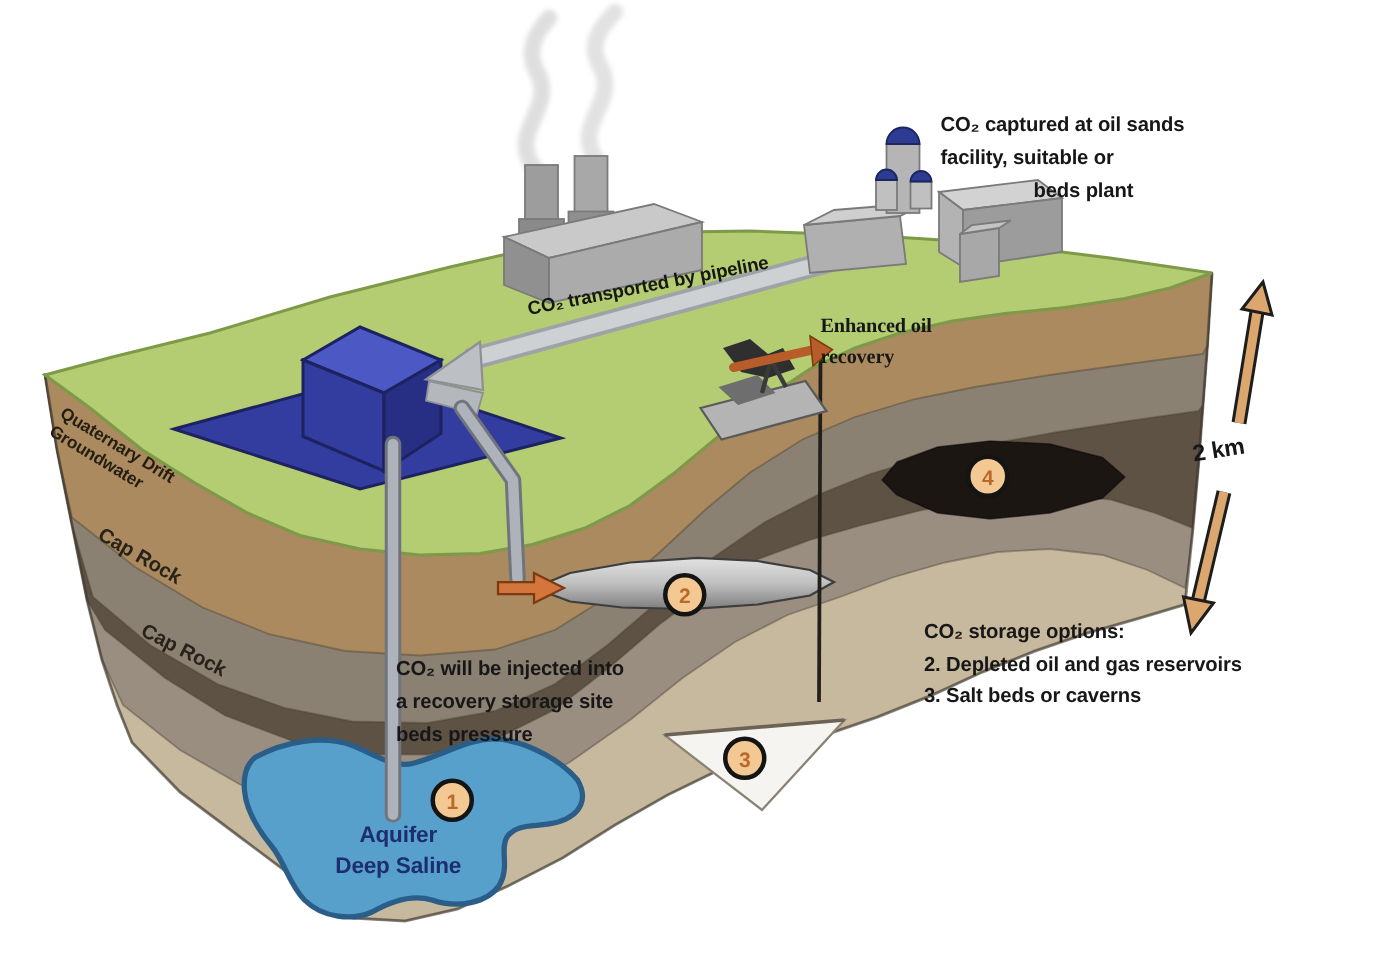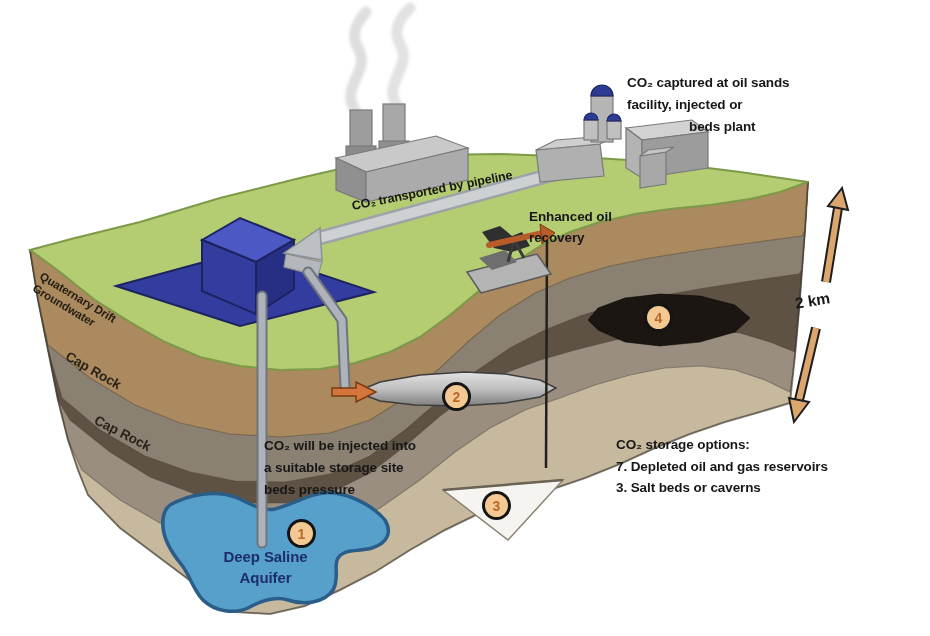--- a/index.html
+++ b/index.html
@@ -5,24 +5,24 @@
   html,body{margin:0;padding:0;background:#ffffff;}
   body{width:930px;height:636px;position:relative;overflow:hidden;
        font-family:"Liberation Sans", sans-serif;}
   .stage{position:absolute;left:0;top:0;width:930px;height:480px;padding-left:28px;}
   svg{position:absolute;left:0;top:0;}
   .lbl{position:absolute;font-weight:700;color:#171717;font-size:13.5px;line-height:21px;letter-spacing:-0.1px;white-space:nowrap;}
   .lbl .ln{display:block;}
   #lbl-captured{left:627px;top:72px;line-height:22px;}
   #lbl-captured .indent{padding-left:62px;}
   #lbl-pipeline{left:352px;top:196px;transform:rotate(-11deg);transform-origin:left center;font-size:12.5px;}
-  #lbl-enhanced{left:529px;top:206px;}
+  #lbl-enhanced{left:547px;top:206px;font-family:Liberation Serif, serif;}
   #lbl-injected{left:264px;top:417px;line-height:22px;margin-top:18px;}
   #lbl-storage{left:616px;top:410px;line-height:21.5px;}
-  #lbl-storage .title{display:block;margin-top:24px;}
+  #lbl-storage .title{display:block;}
   #lbl-aquifer{left:203px;top:546px;width:125px;text-align:center;color:#1d2d6f;font-size:15px;line-height:21px;}
   #lbl-quaternary{left:44px;top:270px;transform:rotate(31deg);transform-origin:left top;font-size:11.5px;line-height:13.5px;color:#241d12;}
   #lbl-caprock1{left:72px;top:346px;transform:rotate(30deg);transform-origin:left top;color:#29221a;}
   #lbl-caprock2{left:100px;top:410px;transform:rotate(27deg);transform-origin:left top;color:#29221a;}
   #lbl-depth{left:795px;top:290px;transform:rotate(-9deg);font-size:15.5px;font-weight:800;}
   .marker{position:absolute;width:23px;height:23px;border-radius:50%;background:#f4c892;border:3px solid #141414;
           color:#b96a2a;font-weight:700;font-size:14px;display:flex;align-items:center;justify-content:center;}
   #marker-1{left:287px;top:519px;}
   #marker-2{left:442px;top:382px;}
   #marker-3{left:482px;top:491px;}
@@ -141,46 +141,46 @@
     <line x1="826" y1="282" x2="838" y2="208" stroke-width="6" stroke="#dca76f"></line>
     <polygon points="842,188 828,206 848,210" stroke="#1d1d1d" stroke-width="2" fill="#dca76f"></polygon>
     <line x1="816" y1="328" x2="799" y2="400" stroke="#1d1d1d" stroke-width="10"></line>
     <line x1="816" y1="328" x2="799" y2="400" stroke-width="6" stroke="#dca76f"></line>
     <polygon points="794,422 789,398 809,402" stroke="#1d1d1d" stroke-width="2" fill="#dca76f"></polygon>
   </g>
 </svg>
 
 <div class="lbl" id="lbl-captured">
   <span class="ln">CO₂ captured at oil sands</span>
-  <span class="ln">facility, injected or</span>
+  <span class="ln">facility, suitable or</span>
   <span class="ln indent">beds plant</span>
 </div>
 
 <div class="lbl" id="lbl-pipeline">CO₂ transported by pipeline</div>
 
 <div class="lbl" id="lbl-enhanced">
   <span class="ln">Enhanced oil</span>
   <span class="ln">recovery</span>
 </div>
 
 <div class="lbl" id="lbl-injected">
   <span class="ln">CO₂ will be injected into</span>
-  <span class="ln">a suitable storage site</span>
+  <span class="ln">a recovery storage site</span>
   <span class="ln">beds pressure</span>
 </div>
 
 <div class="lbl" id="lbl-storage">
   <span class="title">CO₂ storage options:</span>
-  <span class="ln">7. Depleted oil and gas reservoirs</span>
+  <span class="ln">2. Depleted oil and gas reservoirs</span>
   <span class="ln">3. Salt beds or caverns</span>
 </div>
 
 <div class="lbl" id="lbl-aquifer">
+  <span class="ln">Aquifer</span>
   <span class="ln">Deep Saline</span>
-  <span class="ln">Aquifer</span>
 </div>
 
 <div class="lbl" id="lbl-quaternary">
   <span class="ln">Quaternary Drift</span>
   <span class="ln">Groundwater</span>
 </div>
 
 <div class="lbl" id="lbl-caprock1">Cap Rock</div>
 <div class="lbl" id="lbl-caprock2">Cap Rock</div>
 

